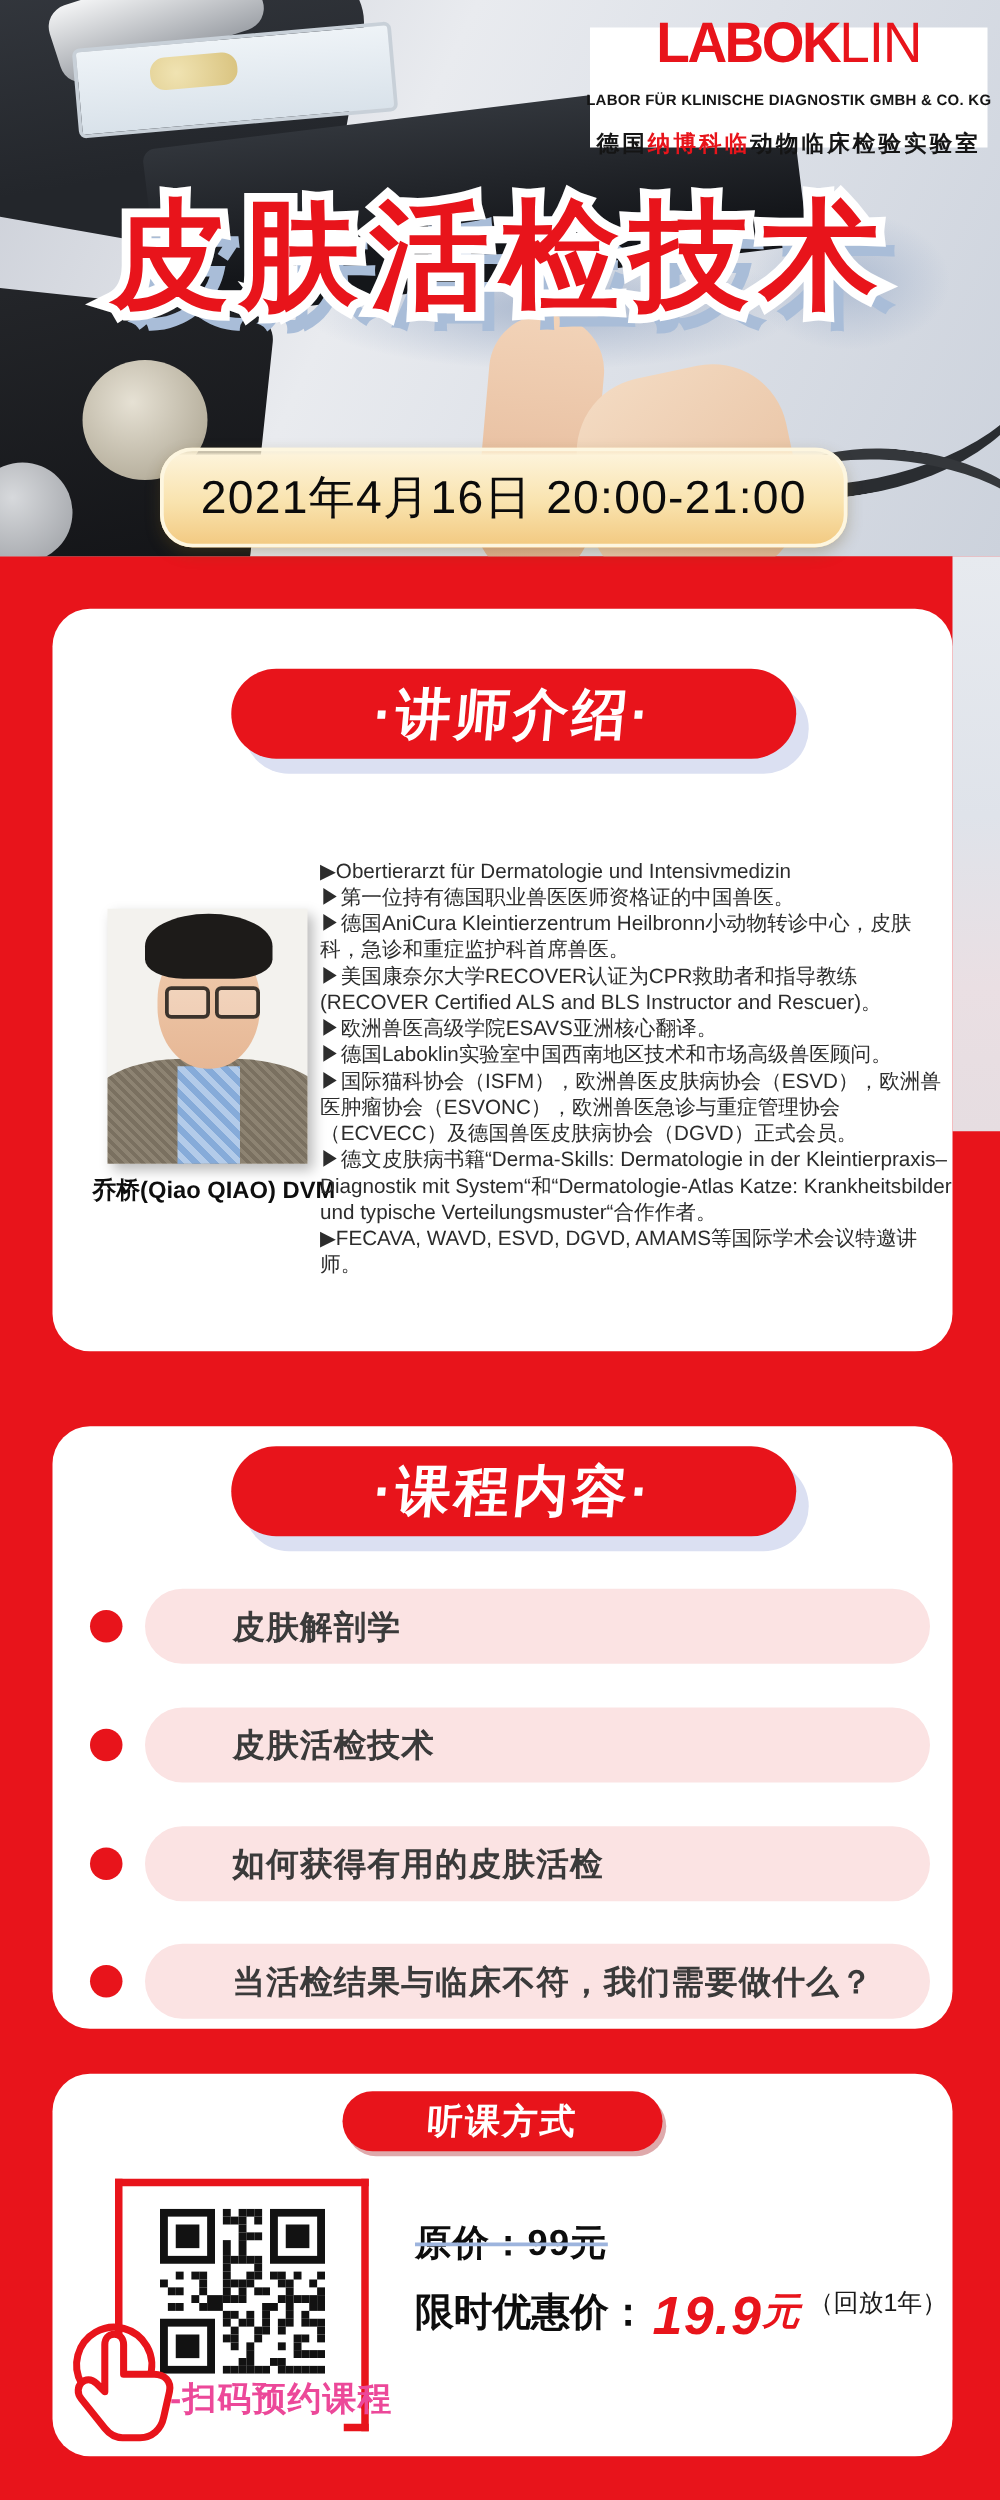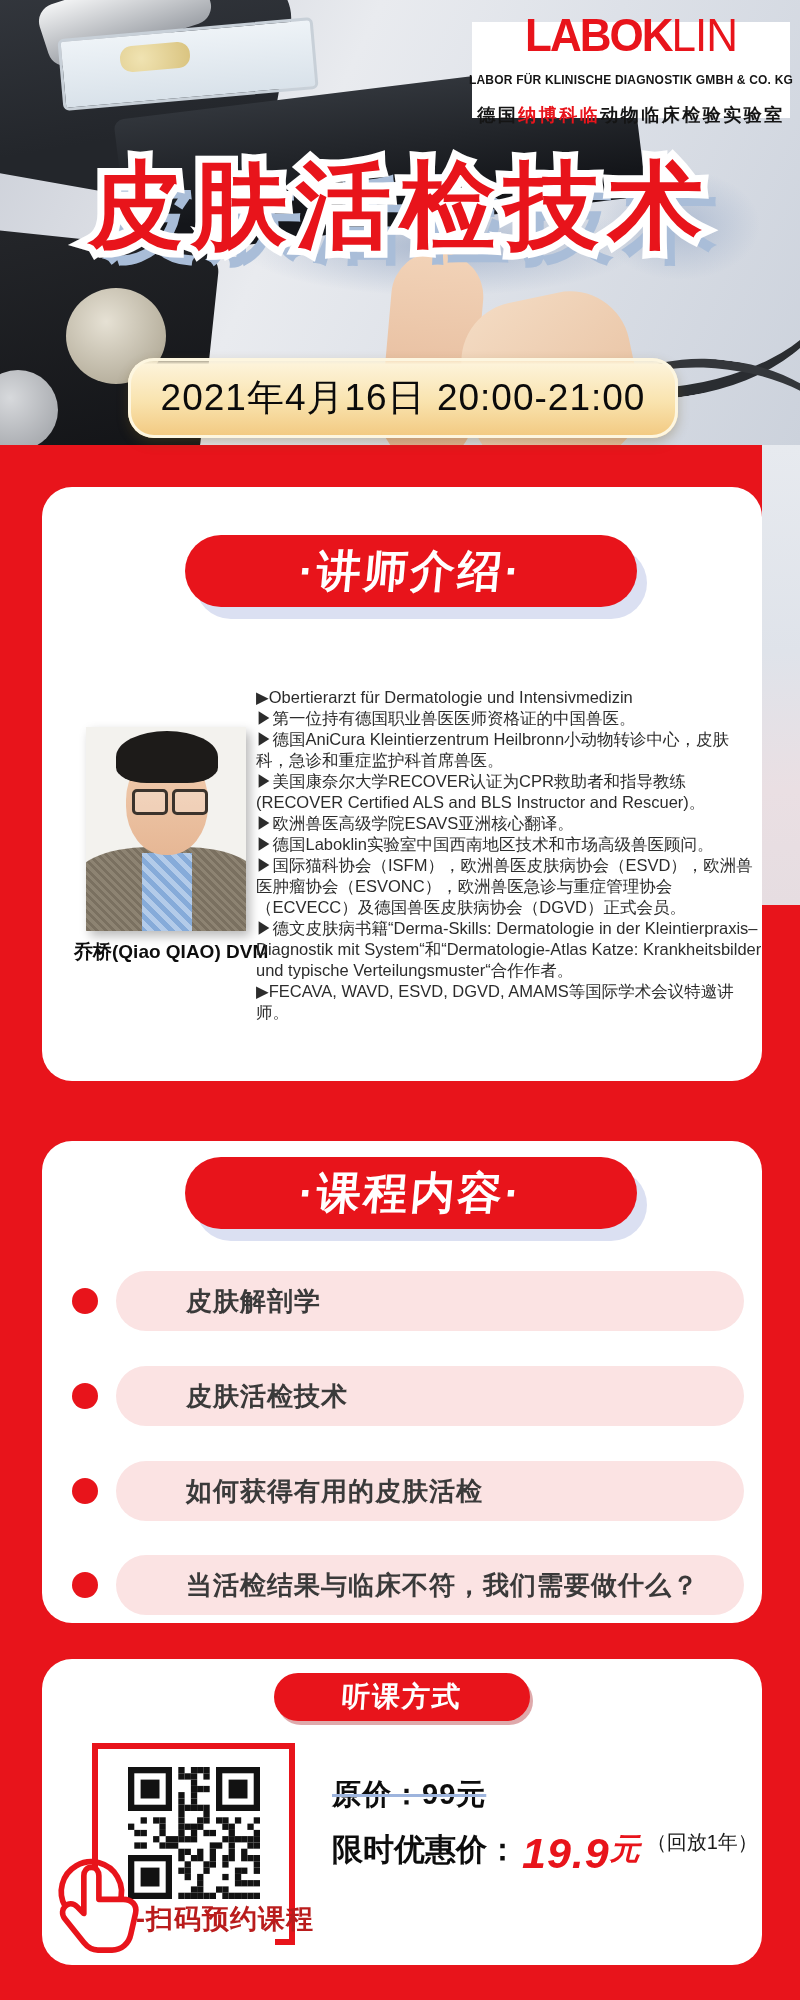--- a/index.html
+++ b/index.html
@@ -105,21 +105,21 @@
   .dot{position:absolute;left:30px;top:17px;width:26px;height:26px;border-radius:50%;background:#e8141b}
   .course-pill{position:absolute;left:74px;top:0;width:628px;height:60px;border-radius:30px;background:#fbe3e3;
         display:flex;align-items:center;padding-left:70px;box-sizing:border-box}
   .course-pill span{font-size:26px;font-weight:700;color:#3a3a3a;letter-spacing:1px;white-space:nowrap}
 
   
   .qr-frame{position:absolute;left:50px;top:84px;width:203px;height:184px;border:6px solid #e8141b;border-bottom:none;box-sizing:border-box}
   .qr-frame::after{content:"";position:absolute;right:-6px;bottom:-18px;width:6px;height:24px;background:#e8141b}
   .qr-frame::before{content:"";position:absolute;right:-6px;bottom:-18px;width:20px;height:6px;background:#e8141b}
   .qr-svg{position:absolute;left:30px;top:18px;width:132px;height:132px;background:#fff}
-  .qr-caption{position:absolute;left:94px;top:242px;font-size:27px;font-weight:900;color:#b91c1c;letter-spacing:1px;white-space:nowrap}
+  .qr-caption{position:absolute;left:94px;top:242px;font-size:27px;font-weight:900;color:#ec4899;letter-spacing:1px;white-space:nowrap}
   .hand-icon{position:absolute;left:8px;top:188px;width:94px;height:116px}
   .price-block{position:absolute;left:290px;top:116px}
   .price-original{font-size:29px;font-weight:700;color:#0d0d0d;letter-spacing:1px;
         text-decoration:line-through;text-decoration-color:#9db4dd;text-decoration-thickness:3px}
   .price-line{margin-top:14px;display:flex;align-items:flex-start;white-space:nowrap}
   .price-label{font-size:31px;font-weight:800;color:#0d0d0d}
   .price-value{font-size:43px;font-weight:800;font-style:italic;color:#e8141b;letter-spacing:1px;margin-left:4px}
   .price-unit{font-size:30px;font-weight:800;font-style:italic;color:#e8141b}
   .price-note{font-size:20px;font-weight:400;color:#1a1a1a;margin-left:7px}
 </style>

